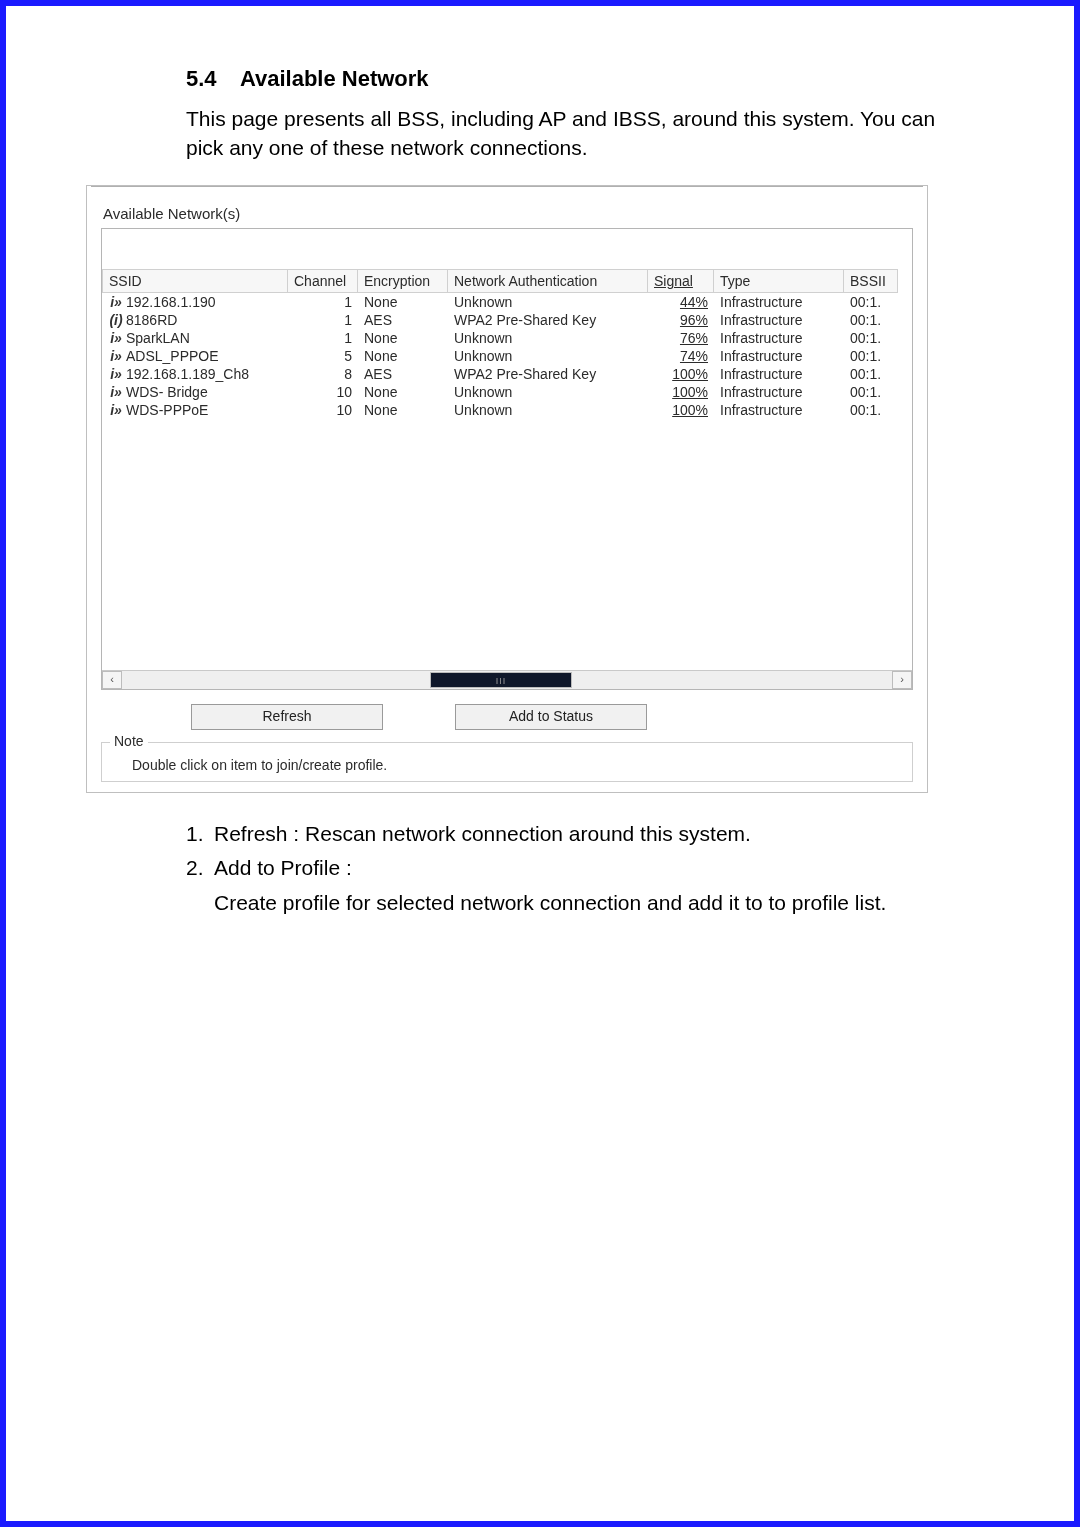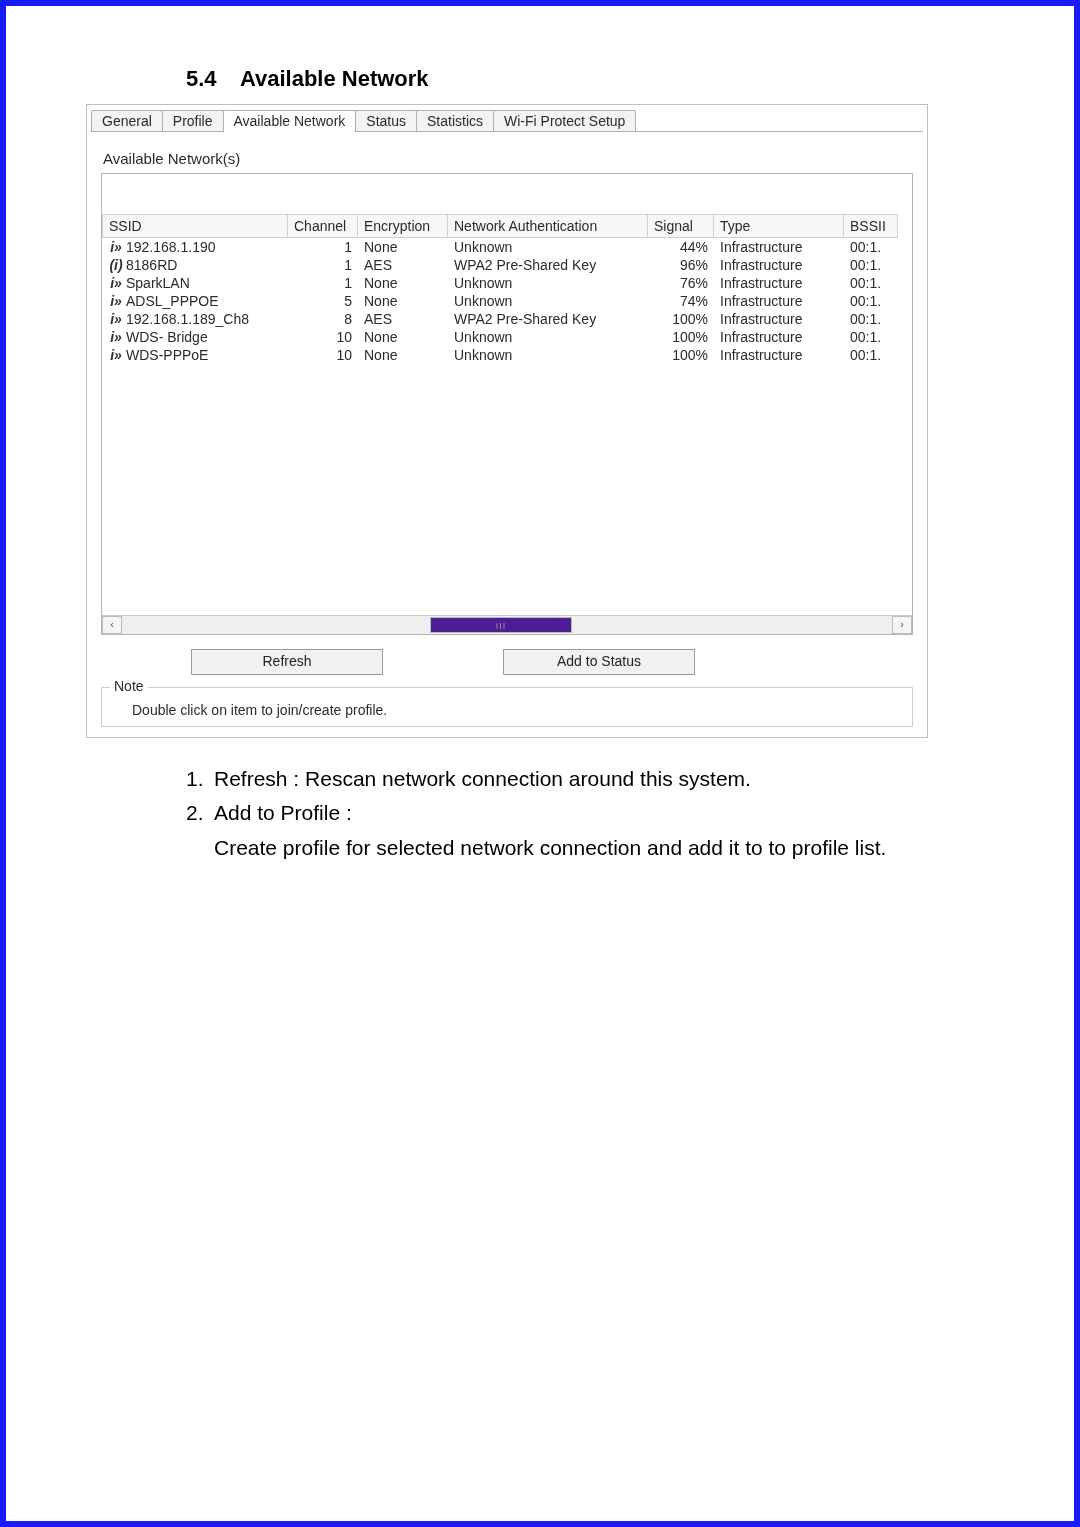--- a/index.html
+++ b/index.html
@@ -91,21 +91,21 @@
   .lv-header .cell:first-child{border-left:1px solid #d0d0d0;}
   .lv-row .cell{
     padding:1px 6px;
     box-sizing:border-box;
   }
   .col-ssid{width:186px;}
   .col-chan{width:70px;text-align:right;}
   .lv-header .col-chan{text-align:left;}
   .col-enc{width:90px;}
   .col-auth{width:200px;}
-  .col-sig{width:66px;text-align:right;}
+  .col-sig{width:66px;text-align:right;text-decoration:underline;}
   .lv-header .col-sig{text-align:left;}
   .col-type{width:130px;}
   .col-bssid{width:54px;}
   .wifi-icon{
     display:inline-block;width:16px;text-align:center;
     font-style:italic;font-weight:bold;color:#333;
     margin-right:2px;
   }
   
   .hscroll{
@@ -115,28 +115,28 @@
     border-top:1px solid #c9c9c9;
     display:flex;align-items:center;
   }
   .hscroll .btn{
     width:18px;height:16px;border:1px solid #bcbcbc;background:#f5f5f5;
     font-size:11px;line-height:14px;text-align:center;color:#555;
   }
   .hscroll .track{flex:1;position:relative;height:16px;}
   .hscroll .thumb{
     position:absolute;left:40%;top:0;height:14px;width:140px;
-    border:1px solid #bcbcbc;background:#4c1d95;
+    border:1px solid #bcbcbc;background:#0f172a;
   }
   .thumb .grip{
     position:absolute;left:50%;top:3px;transform:translateX(-50%);
     font-size:9px;color:#9a9a9a;letter-spacing:1px;
   }
   .btn-row{
-    display:flex;gap:120px;
+    display:flex;gap:72px;
     padding:14px 0 6px 90px;
   }
   .winbtn{
     width:190px;height:24px;
     border:1px solid #9a9a9a;
     background:#f1f1f1;
     font-size:14px;color:#222;
     text-align:center;line-height:22px;
     cursor:pointer;
   }
@@ -165,30 +165,23 @@
 <body>
 
 <div class="outer">
   <div class="section-block">
 
     <div class="section-title">
       <span class="sec-num">5.4</span>
       <span>Available Network</span>
     </div>
 
+    <div class="intro-text">This page presents all BSS, including AP and IBSS, around this system. You can pick any one of these network connections.</div>
 
     <div class="panel">
-      <div class="tabs">
-        <div class="tab">General</div>
-        <div class="tab">Profile</div>
-        <div class="tab active">Available Network</div>
-        <div class="tab">Status</div>
-        <div class="tab">Statistics</div>
-        <div class="tab">Wi-Fi Protect Setup</div>
-      </div>
       <div class="tabs-line"></div>
 
       <div class="panel-body">
         <div class="group-label">Available Network(s)</div>
 
         <div class="listview">
           <div class="lv-header">
             <div class="cell col-ssid">SSID</div>
             <div class="cell col-chan">Channel</div>
             <div class="cell col-enc">Encryption</div>

